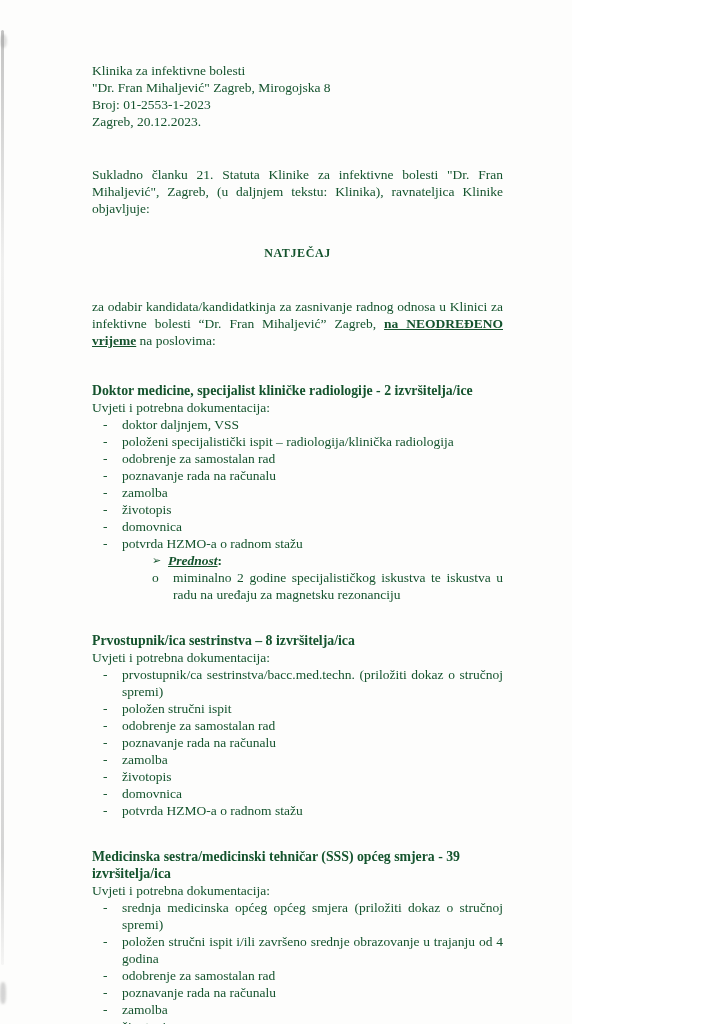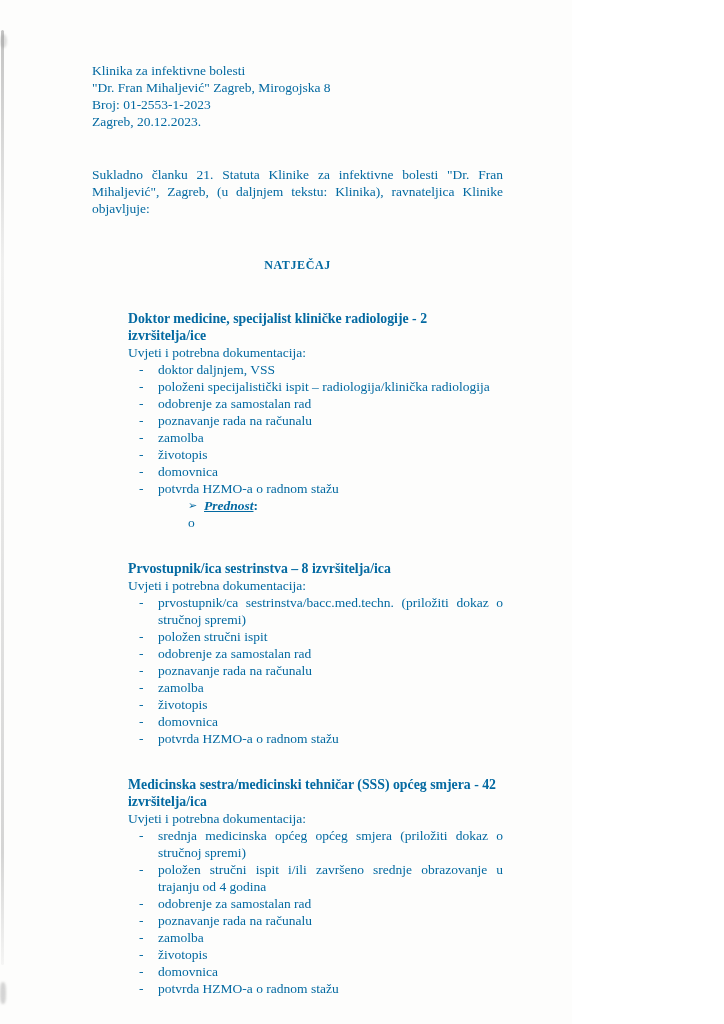--- a/index.html
+++ b/index.html
@@ -6,21 +6,21 @@
     margin: 0;
     padding: 0;
     background: #ffffff;
   }
   .page {
     position: relative;
     width: 572px;
     height: 1024px;
     box-sizing: border-box;
     background: #fdfdfc;
-    color: #0369a1;
+    color: #14532d;
     font-family: "Liberation Serif", "DejaVu Serif", serif;
     font-size: 13.5px;
     line-height: 17px;
     padding: 62px 69px 30px 92px;
     overflow: hidden;
   }
   
   .artifact-left-line {
     position: absolute;
     left: 1px; top: 30px;
@@ -47,37 +47,37 @@
     width: 6px; height: 22px;
     background: rgba(120,120,120,0.30);
     border-radius: 40%;
     filter: blur(1px);
   }
 
   .letterhead { margin-bottom: 36px; }
   .letterhead div { white-space: nowrap; }
 
   .para { text-align: justify; margin: 0; }
-  .intro { margin-bottom: 40px; }
+  .intro { margin-bottom: 28px; }
 
   .doc-title {
     text-align: center;
     font-weight: bold;
     font-size: 12px;
     letter-spacing: 0.6px;
     margin: 0 0 36px 0;
   }
 
   .subject { margin-bottom: 33px; }
   .emph {
     font-weight: bold;
     text-decoration: underline;
   }
 
-  .job { margin-bottom: 29px; margin-left: 36px; }
+  .job { margin-bottom: 29px; }
   .job:last-child { margin-bottom: 0; }
   .job-heading {
     font-weight: bold;
     font-size: 13.8px;
     margin: 0;
   }
   .req-label { }
 
   ul.reqs, ul.advs {
     margin: 0;
@@ -135,20 +135,21 @@
     <div>Klinika za infektivne bolesti</div>
     <div>"Dr. Fran Mihaljević" Zagreb, Mirogojska 8</div>
     <div>Broj: 01-2553-1-2023</div>
     <div>Zagreb, 20.12.2023.</div>
   </div>
 
   <p class="para intro">Sukladno članku 21. Statuta Klinike za infektivne bolesti "Dr. Fran Mihaljević", Zagreb, (u daljnjem tekstu: Klinika), ravnateljica Klinike objavljuje:</p>
 
   <h2 class="doc-title">NATJEČAJ</h2>
 
+  <p class="para subject"><span>za odabir kandidata/kandidatkinja za zasnivanje radnog odnosa u Klinici za infektivne bolesti “Dr. Fran Mihaljević” Zagreb, </span><span class="emph">na NEODREĐENO vrijeme</span><span> na poslovima:</span></p>
 
   <div id="sections-host">
   <section class="job">
     <h3 class="job-heading">Doktor medicine, specijalist kliničke radiologije - 2 izvršitelja/ice</h3>
     <div class="req-label">Uvjeti i potrebna dokumentacija:</div>
     <ul class="reqs">
           <li>
             <span class="marker">-</span>
             <span class="itext">doktor daljnjem, VSS</span>
           </li>
@@ -182,20 +183,21 @@
           </li>
         </ul>
     <div>
       <div class="adv-head">
         <span class="adv-marker">➢</span>
         <span><span class="adv-label">Prednost</span><span class="adv-colon">:</span></span>
       </div>
       <ul class="advs">
             <li>
               <span class="marker">o</span>
+              <span class="itext">miminalno 2 godine specijalističkog iskustva te iskustva u radu na uređaju za magnetsku rezonanciju</span>
             </li>
           </ul>
     </div>
   </section>
 
   <section class="job">
     <h3 class="job-heading">Prvostupnik/ica sestrinstva – 8 izvršitelja/ica</h3>
     <div class="req-label">Uvjeti i potrebna dokumentacija:</div>
     <ul class="reqs">
           <li>
@@ -228,21 +230,21 @@
           </li>
           <li>
             <span class="marker">-</span>
             <span class="itext">potvrda HZMO-a o radnom stažu</span>
           </li>
         </ul>
 
   </section>
 
   <section class="job">
-    <h3 class="job-heading">Medicinska sestra/medicinski tehničar (SSS) općeg smjera - 42 izvršitelja/ica</h3>
+    <h3 class="job-heading">Medicinska sestra/medicinski tehničar (SSS) općeg smjera - 39 izvršitelja/ica</h3>
     <div class="req-label">Uvjeti i potrebna dokumentacija:</div>
     <ul class="reqs">
           <li>
             <span class="marker">-</span>
             <span class="itext">srednja medicinska općeg općeg smjera (priložiti dokaz o stručnoj spremi)</span>
           </li>
           <li>
             <span class="marker">-</span>
             <span class="itext">položen stručni ispit i/ili završeno srednje obrazovanje u trajanju od 4 godina</span>
           </li>

